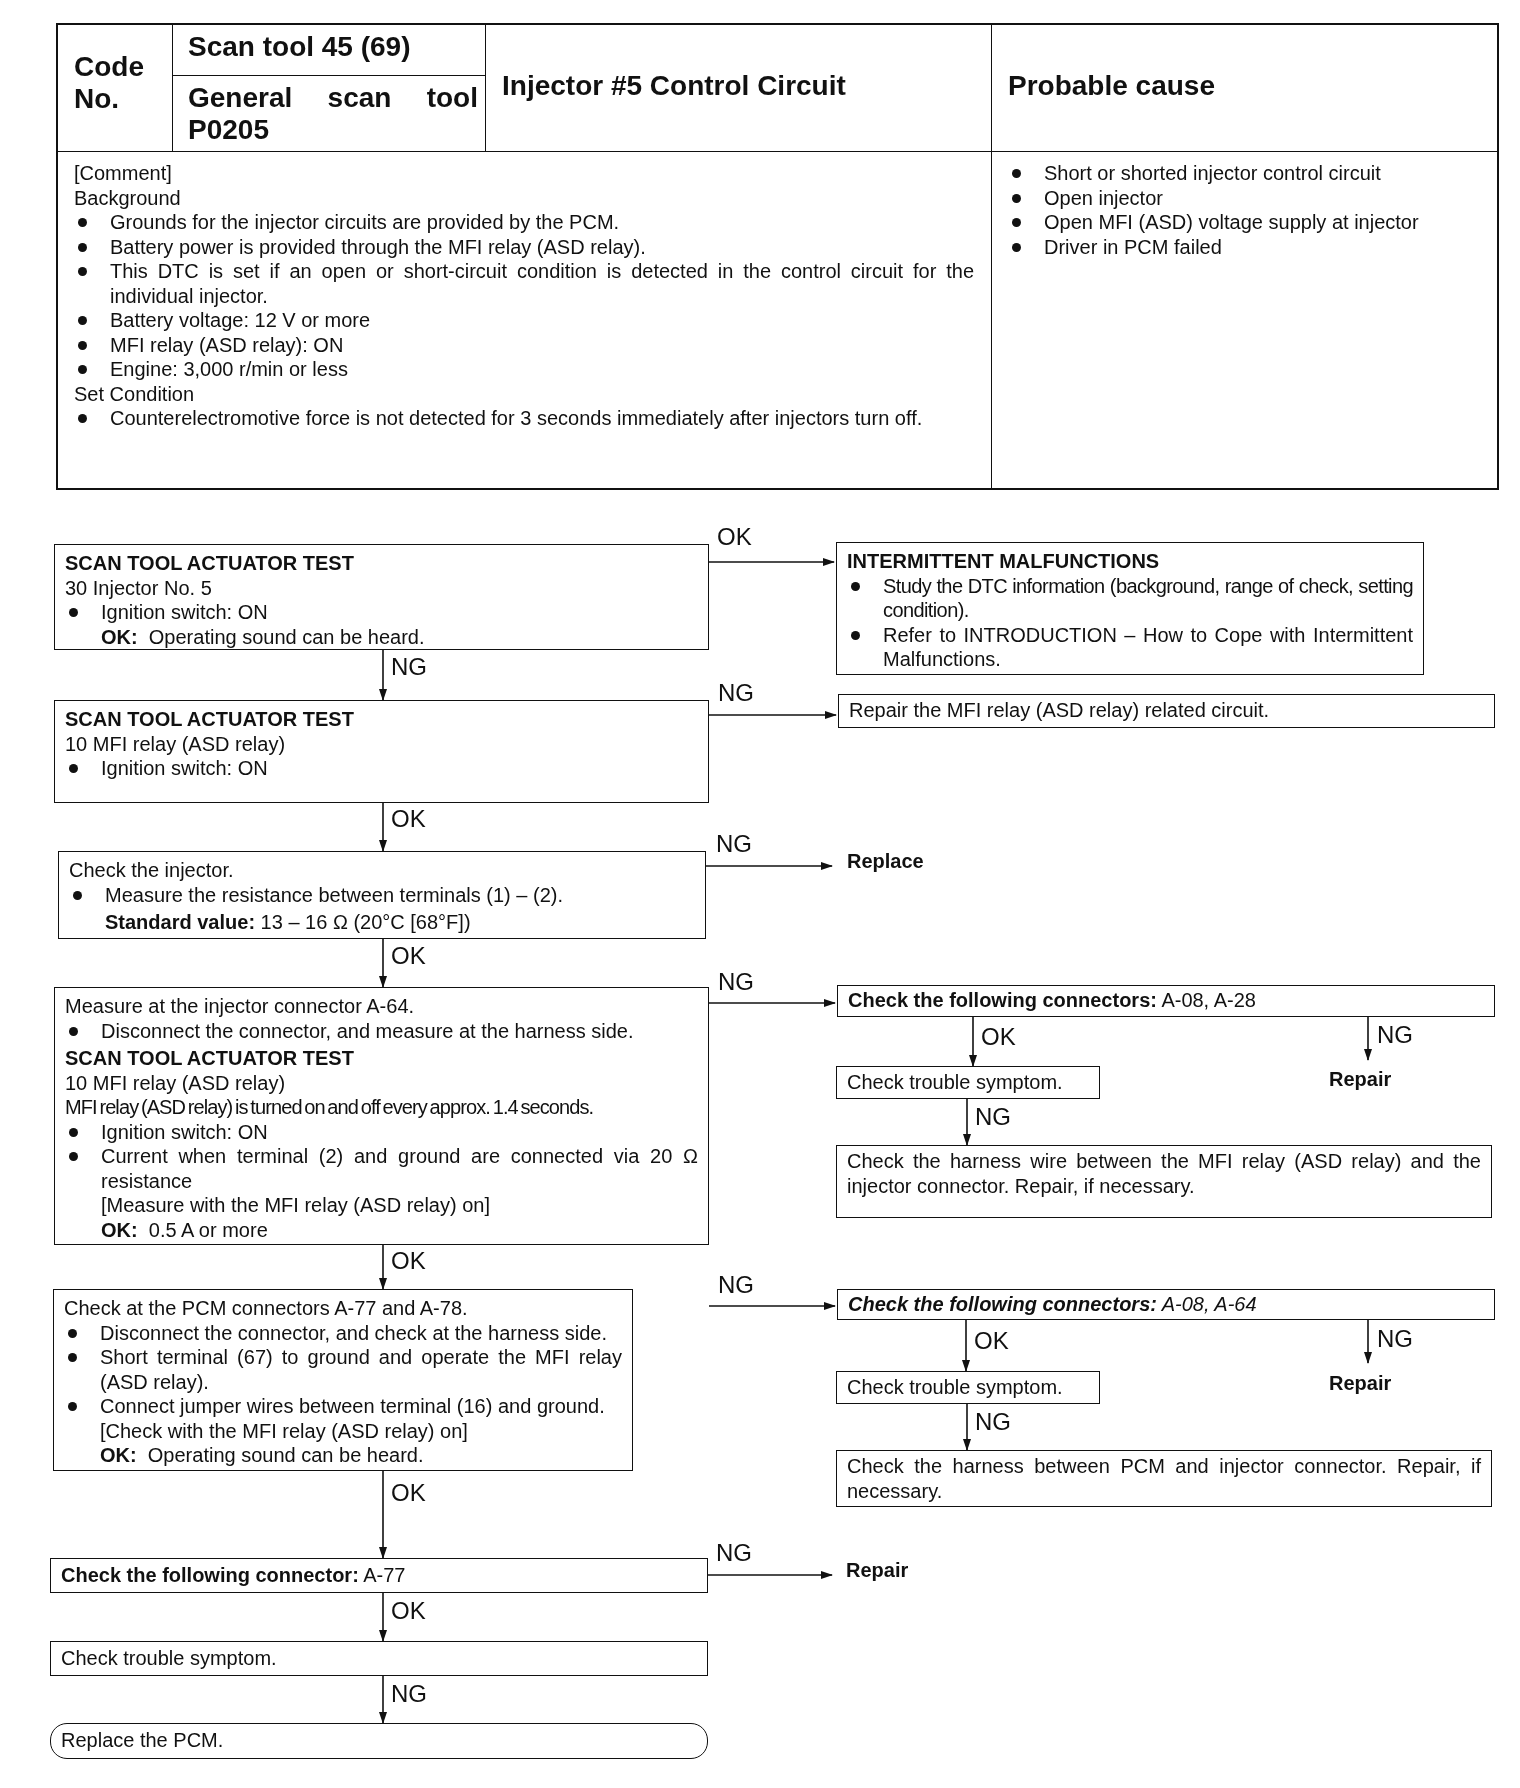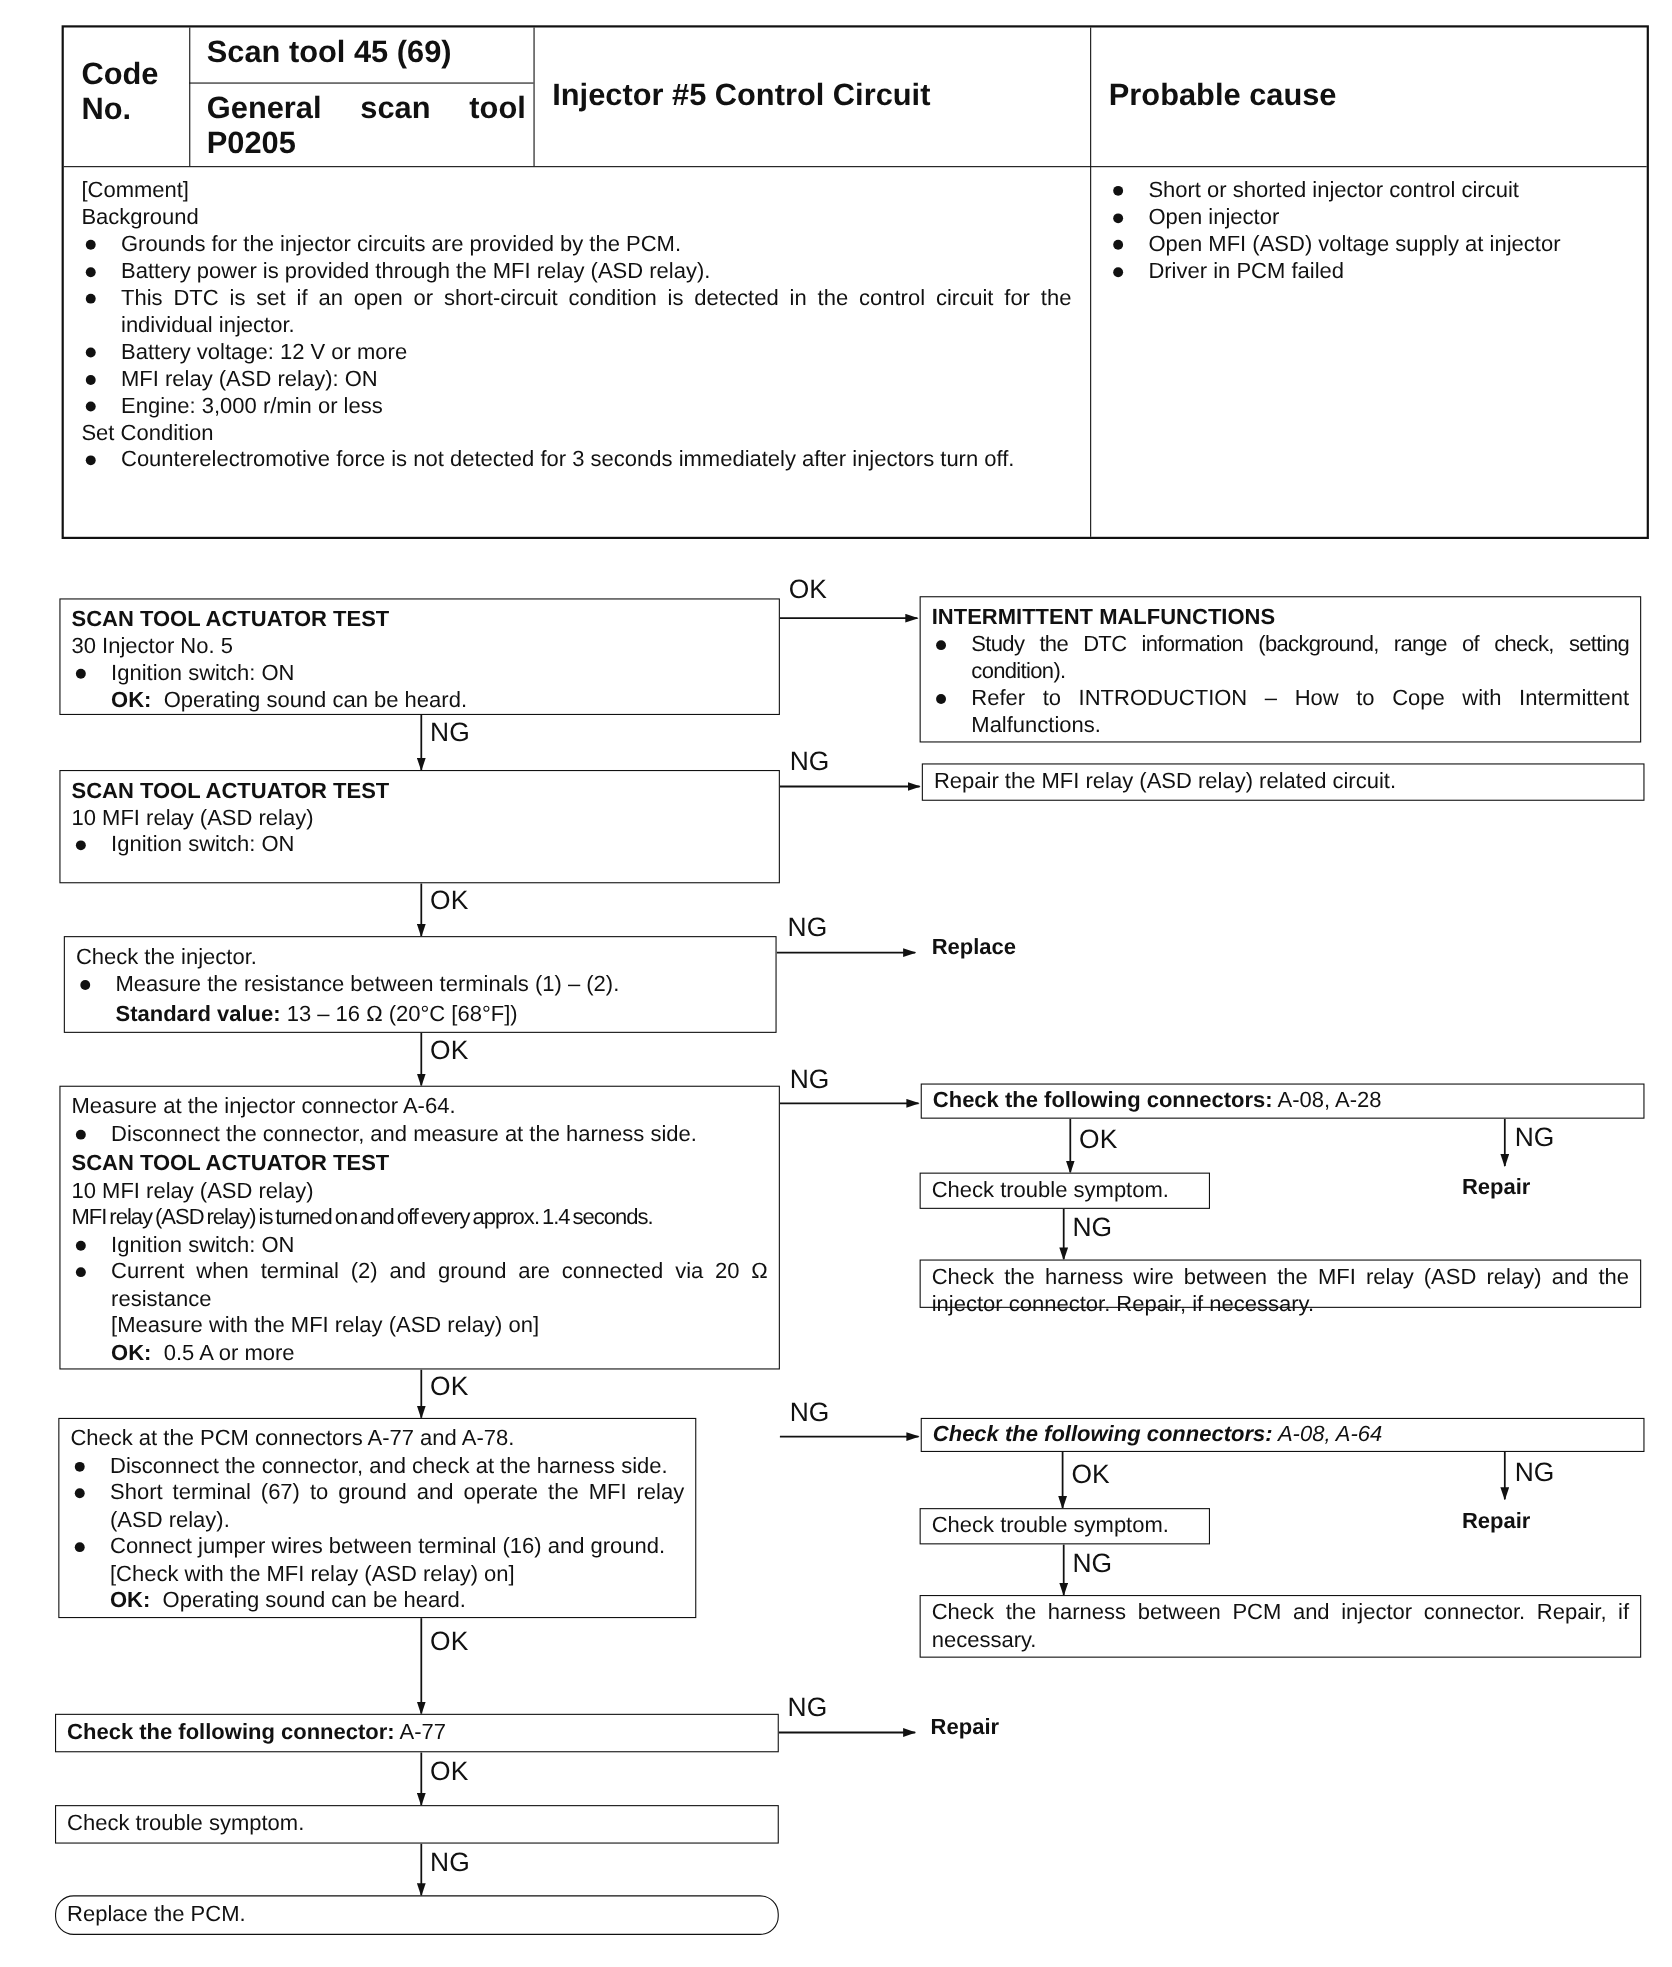--- a/index.html
+++ b/index.html
@@ -159,40 +159,40 @@
 </div>
 
 <div class="box" style="left:50px;top:1641px;width:658px;height:35px;padding-top:4px;">
   <p>Check trouble symptom.</p>
 </div>
 
 <div class="box" style="left:50px;top:1723px;width:658px;height:36px;padding-top:4px;border-radius:17px;">
   <p>Replace the PCM.</p>
 </div>
 
-<div class="box" style="left:836px;top:542px;width:656px;height:133px;">
+<div class="box" style="left:836px;top:542px;width:588px;height:133px;">
   <p class="b">INTERMITTENT MALFUNCTIONS</p>
   <p class="bul just" style="letter-spacing:-0.6px">Study the DTC information (background, range of check, setting condition).</p>
   <p class="bul just">Refer to INTRODUCTION – How to Cope with Intermittent Malfunctions.</p>
 </div>
 
 <div class="box" style="left:838px;top:694px;width:657px;height:34px;padding-top:3px;">
   <p>Repair the MFI relay (ASD relay) related circuit.</p>
 </div>
 
 <div class="bold-lbl" style="left:847px;top:850px;">Replace</div>
 
 <div class="box" style="left:837px;top:985px;width:658px;height:32px;padding-top:2px;">
   <p><span class="b">Check the following connectors:</span> <span>A-08, A-28</span></p>
 </div>
 <div class="box" style="left:836px;top:1066px;width:264px;height:33px;padding-top:3px;">
   <p>Check trouble symptom.</p>
 </div>
 <div class="bold-lbl" style="left:1329px;top:1068px;">Repair</div>
-<div class="box" style="left:836px;top:1145px;width:656px;height:44px;padding-top:3px;">
+<div class="box" style="left:836px;top:1145px;width:656px;height:73px;padding-top:3px;">
   <p class="just">Check the harness wire between the MFI relay (ASD relay) and the injector connector. Repair, if necessary.</p>
 </div>
 
 <div class="box" style="left:837px;top:1289px;width:658px;height:31px;padding-top:2px;font-style:italic;">
   <p><span class="b">Check the following connectors:</span> <span>A-08, A-64</span></p>
 </div>
 <div class="box" style="left:836px;top:1371px;width:264px;height:33px;padding-top:3px;">
   <p>Check trouble symptom.</p>
 </div>
 <div class="bold-lbl" style="left:1329px;top:1372px;">Repair</div>

